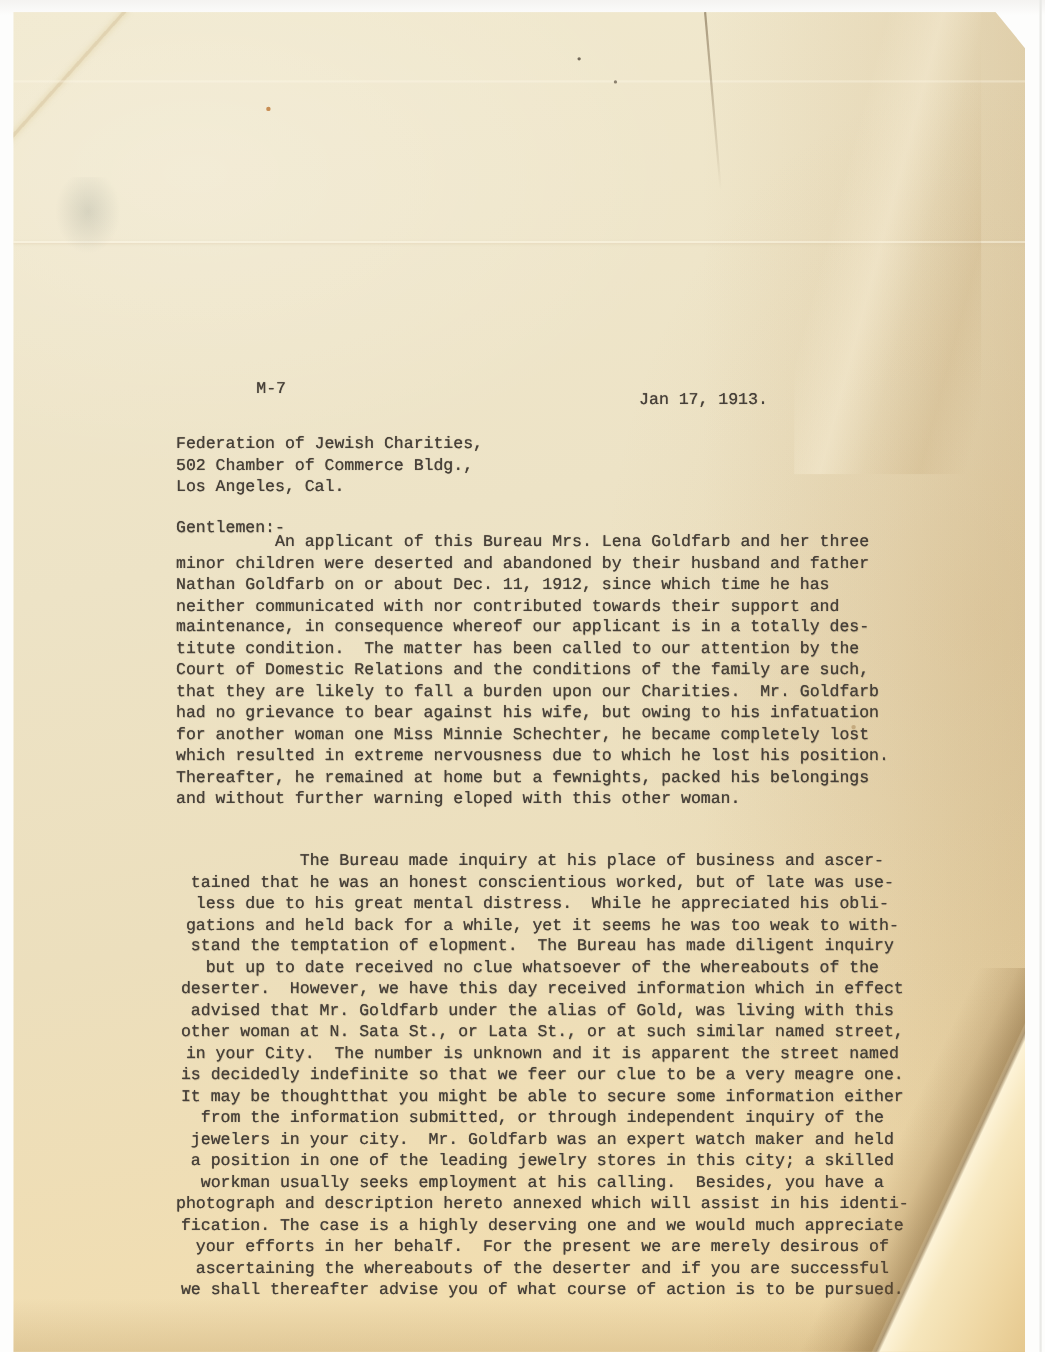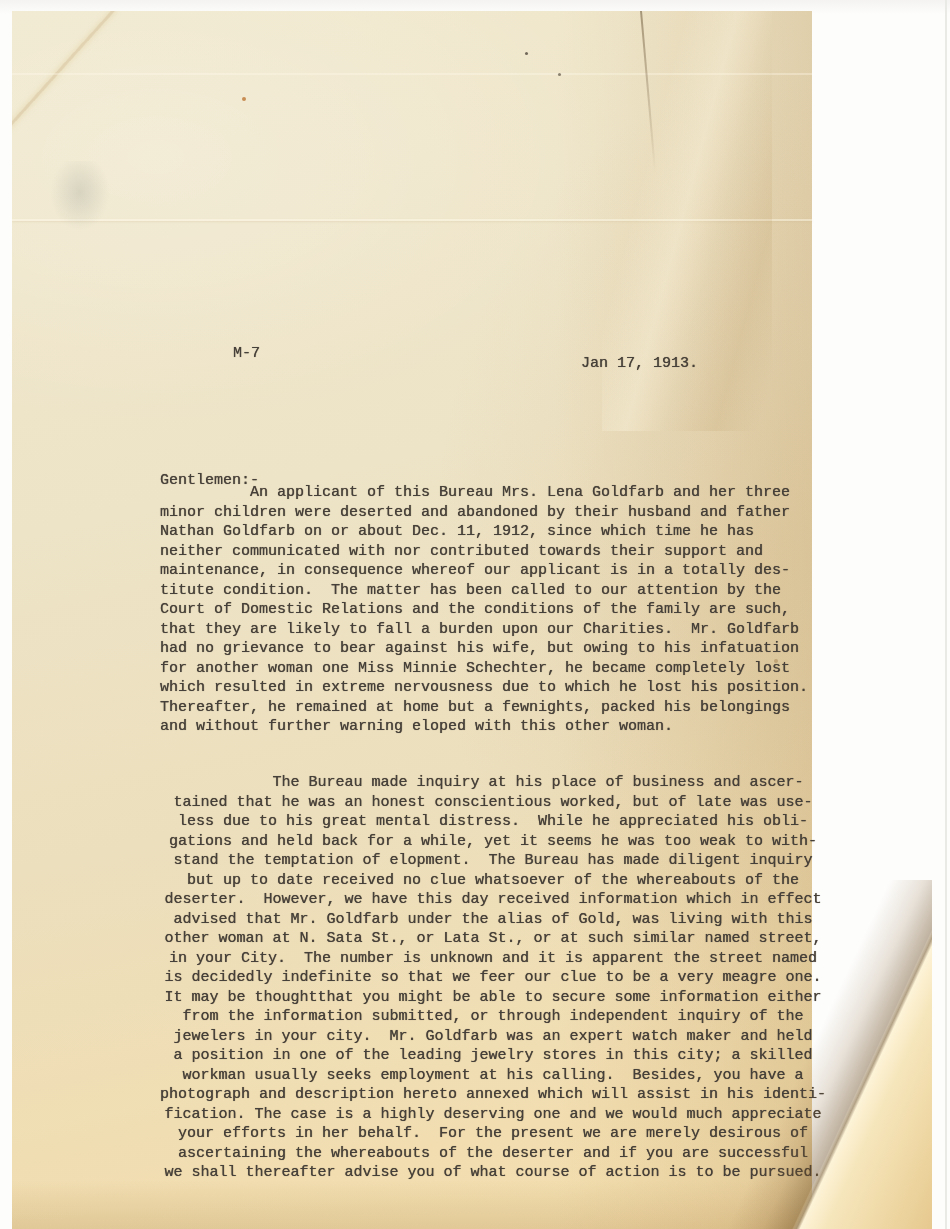--- a/index.html
+++ b/index.html
@@ -8,21 +8,21 @@
     background:linear-gradient(to bottom,#f4f3f1 0,#fdfdfc 14px,#fdfdfc 100%);
     overflow:hidden;position:relative;
     font-family:"Liberation Mono","DejaVu Sans Mono",monospace;
   }
   .scan-bed-edge{
     position:absolute;right:3px;top:0;width:2px;height:100%;
     background:#e9e9e6;
   }
   
   .paper{
-    position:absolute;left:12px;top:11px;width:800px;height:1218px;
+    position:absolute;left:12px;top:11px;width:920px;height:1218px;
     clip-path:polygon(0 0,893px 0,920px 33px,920px 1218px,0 1218px);
     background:
       radial-gradient(700px 420px at 18% 12%,rgba(255,255,255,0.20),rgba(255,255,255,0) 65%),
       radial-gradient(500px 700px at 96% 45%,rgba(196,156,96,0.16),rgba(196,156,96,0) 70%),
       linear-gradient(to right,rgba(0,0,0,0) 68%,rgba(188,148,88,0.14) 86%,rgba(178,138,76,0.26) 100%),
       linear-gradient(to bottom,rgba(0,0,0,0) 96%,rgba(165,125,62,0.22) 100%),
       linear-gradient(168deg,#f1e9cf 0%,#ede3c6 38%,#ecdfbd 62%,#f1ddb0 88%,#f3deae 100%);
   }
   
   .crease-tl{
@@ -105,20 +105,23 @@
   <div class="crack-tr"></div>
   <div class="streak-tr"></div>
   <div class="pencil-smudge"></div>
   <div class="speck s1"></div>
   <div class="speck s2"></div>
   <div class="speck s3"></div>
   <div class="speck s4"></div>
 
   <div class="tw ref">M-7</div>
   <div class="tw date">Jan 17, 1913.</div>
+  <div class="tw recipient">Federation of Jewish Charities,
+502 Chamber of Commerce Bldg.,
+Los Angeles, Cal.</div>
   <div class="tw salutation">Gentlemen:-</div>
   <div class="tw para1">          An applicant of this Bureau Mrs. Lena Goldfarb and her three
 minor children were deserted and abandoned by their husband and father
 Nathan Goldfarb on or about Dec. 11, 1912, since which time he has
 neither communicated with nor contributed towards their support and
 maintenance, in consequence whereof our applicant is in a totally des-
 titute condition.  The matter has been called to our attention by the
 Court of Domestic Relations and the conditions of the family are such,
 that they are likely to fall a burden upon our Charities.  Mr. Goldfarb
 had no grievance to bear against his wife, but owing to his infatuation

